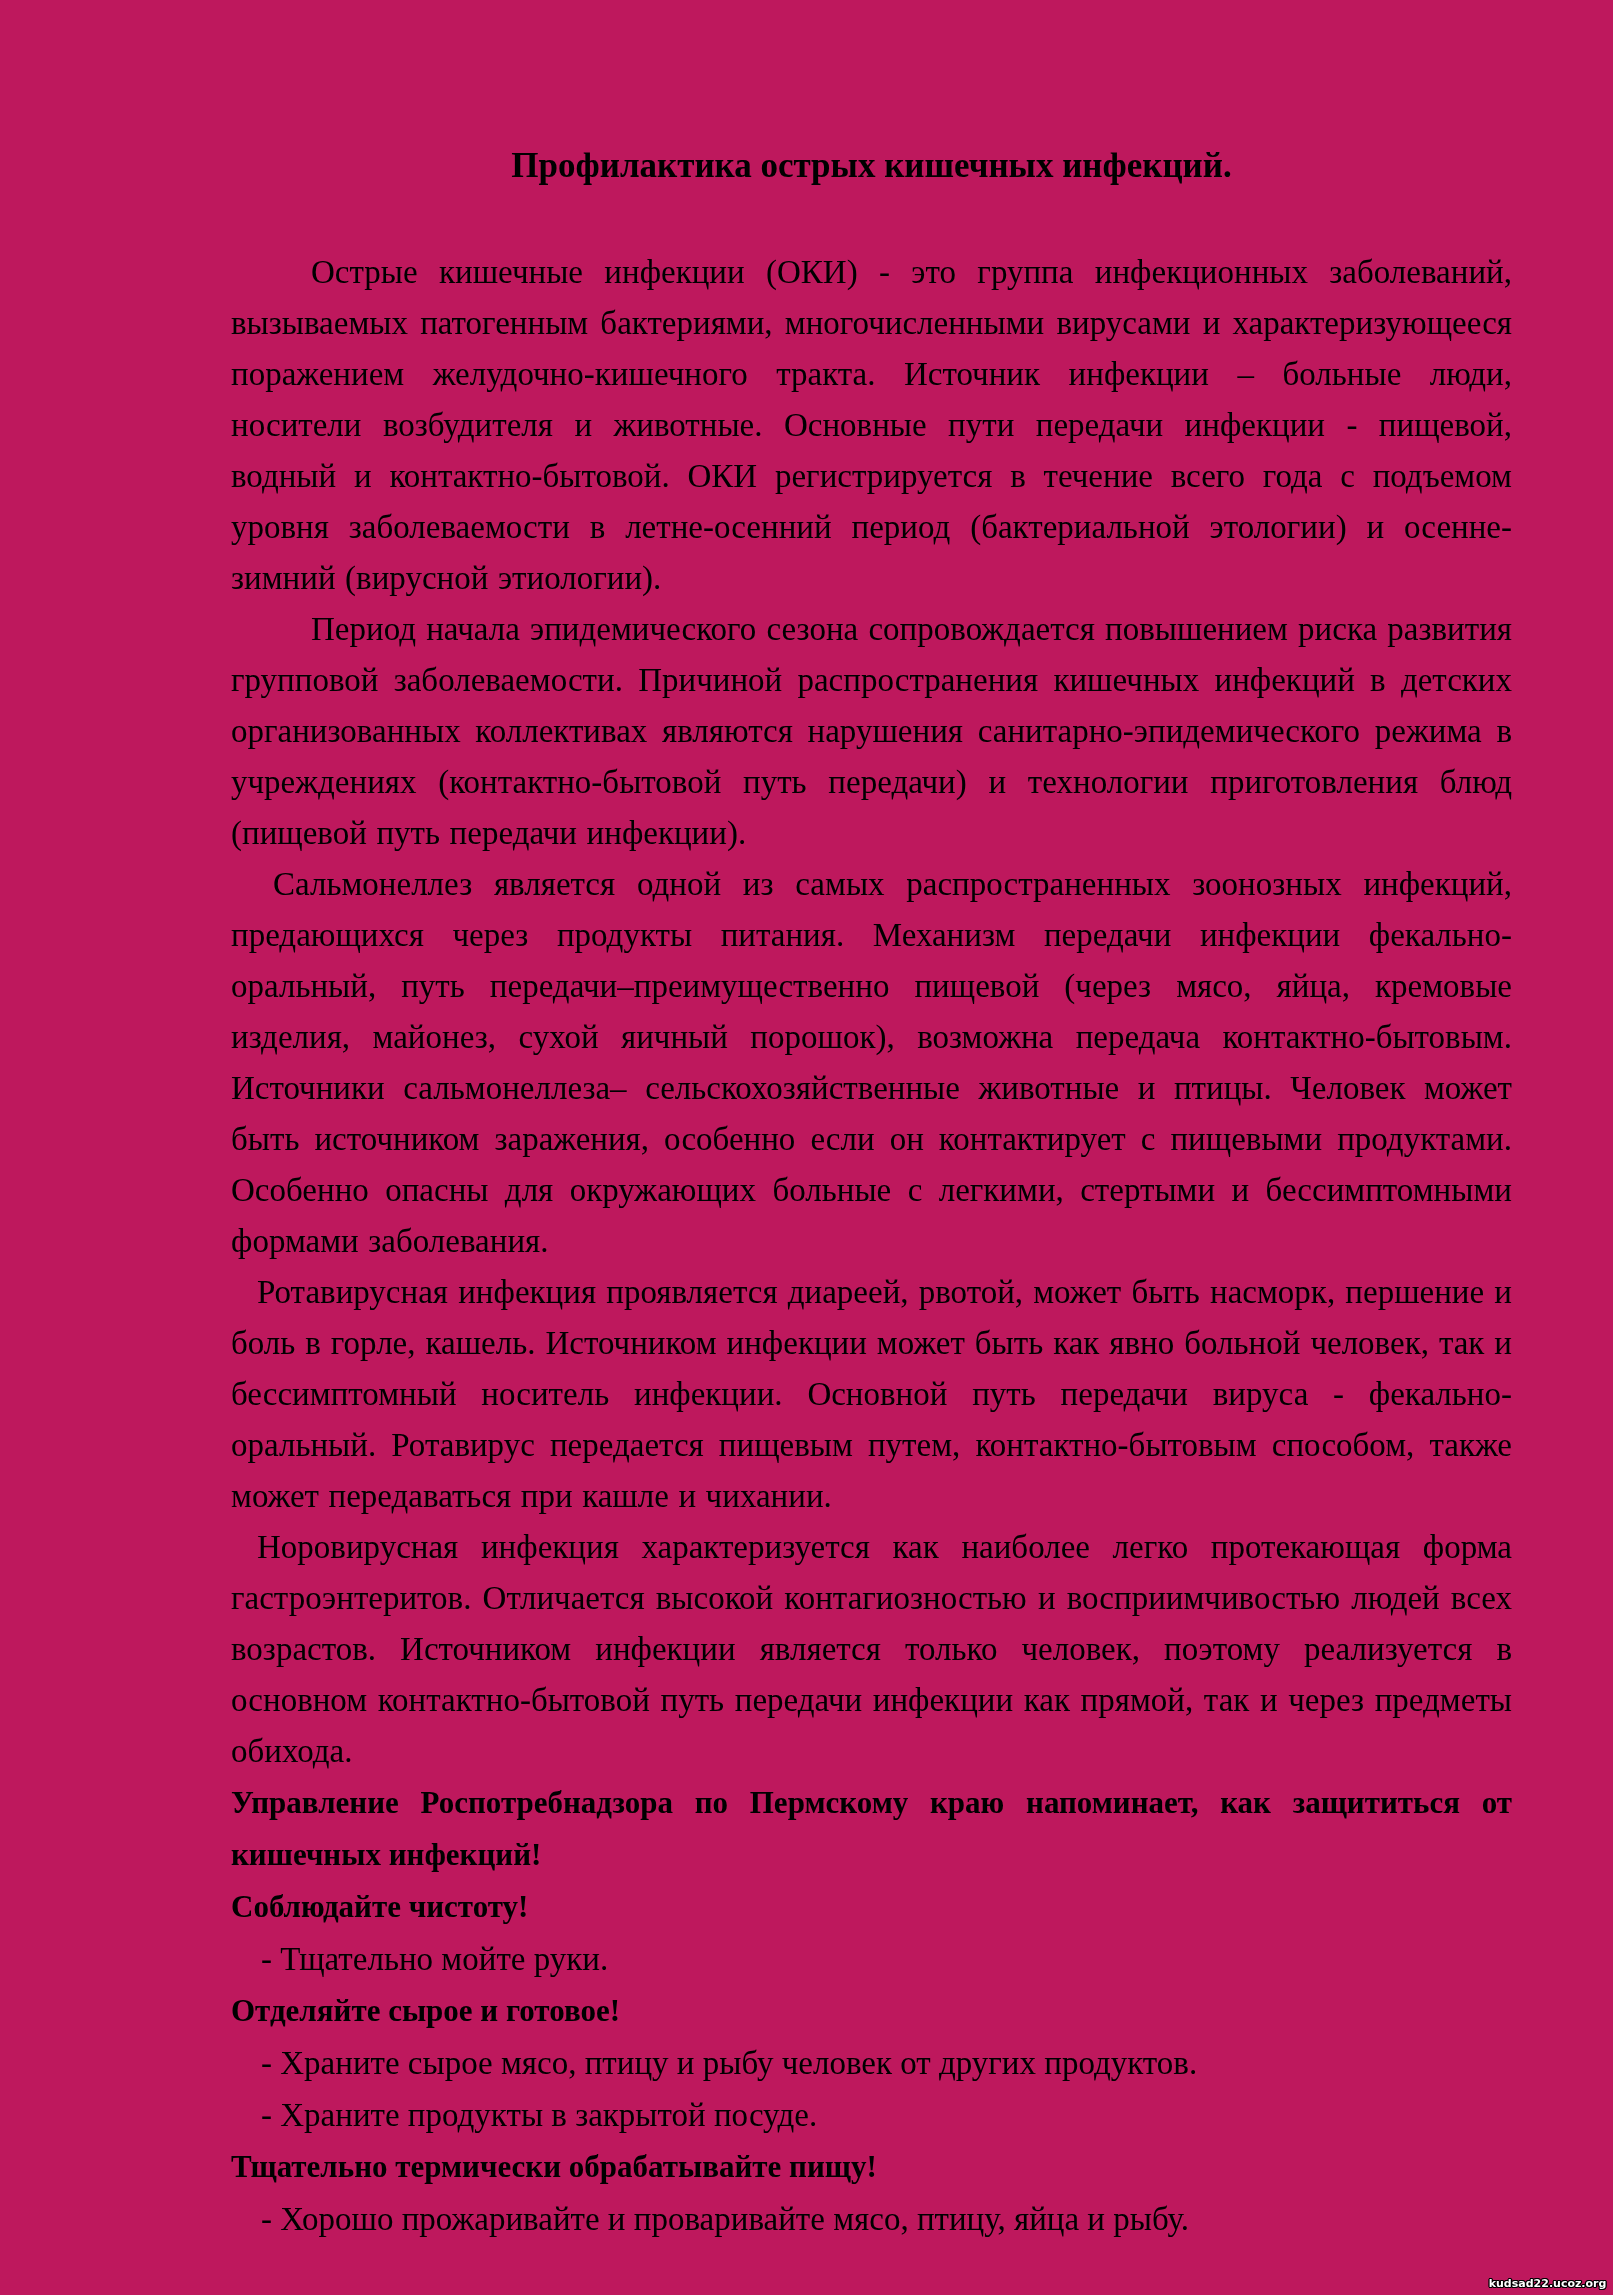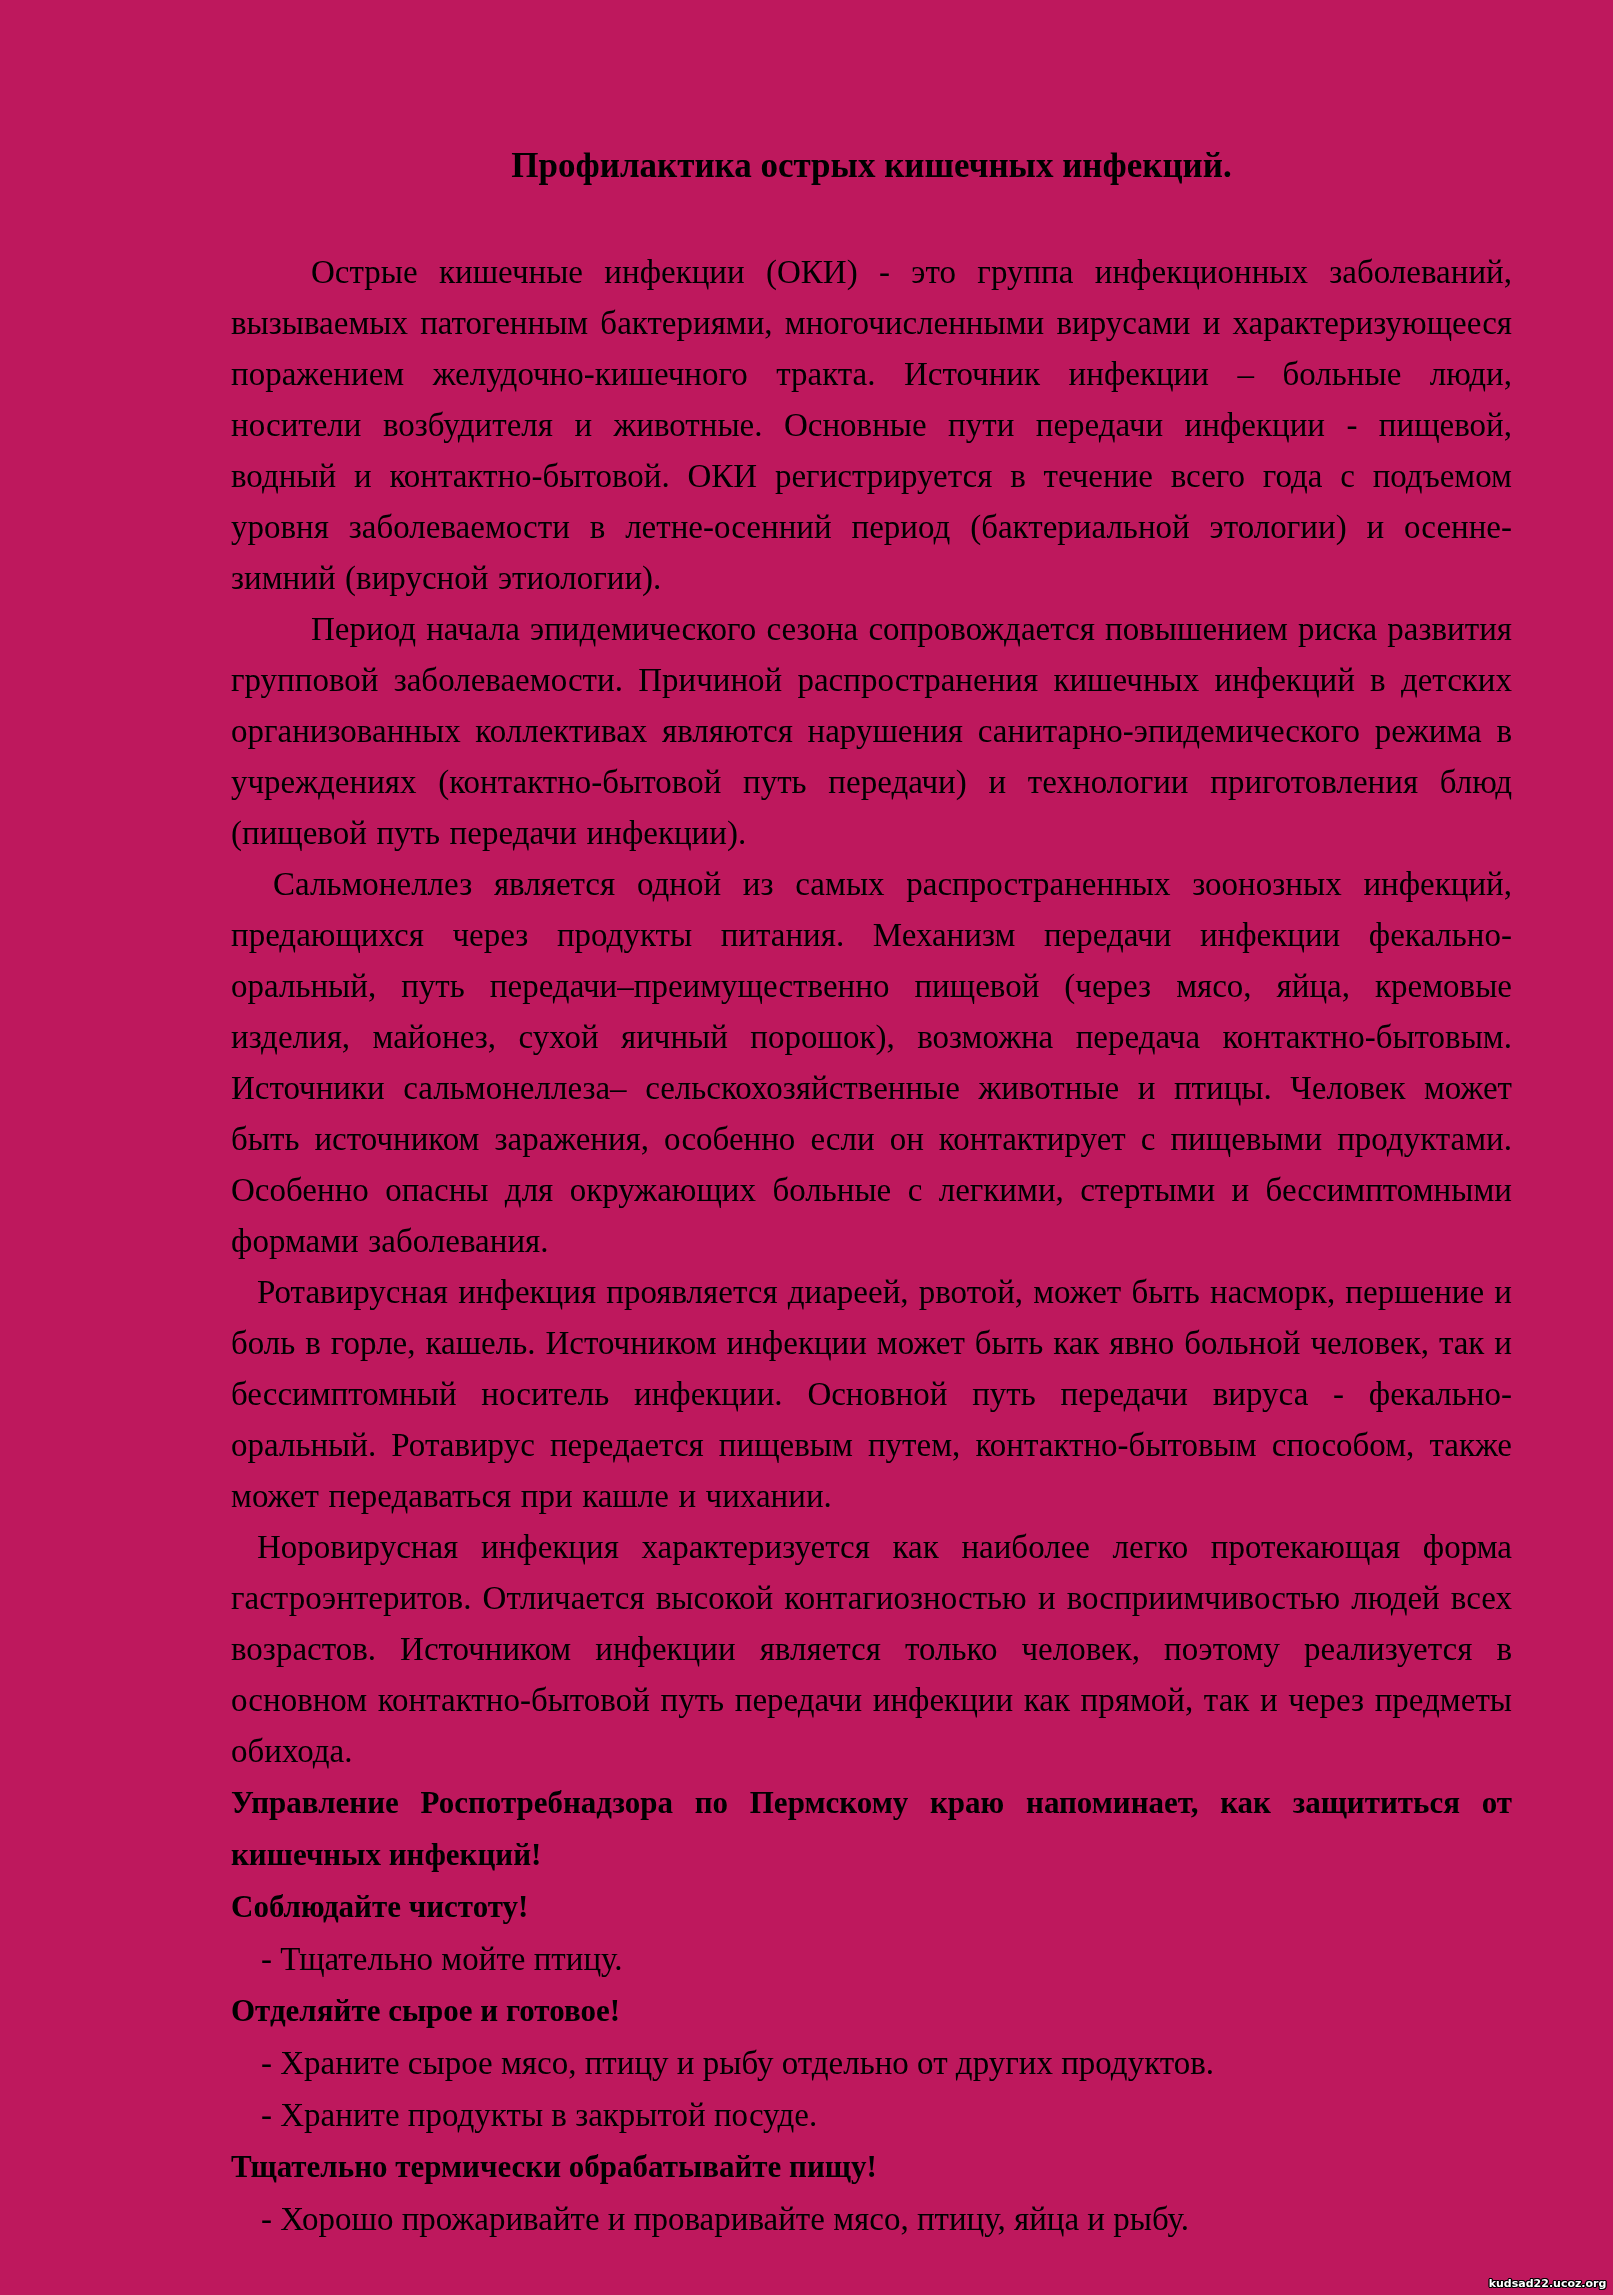--- a/index.html
+++ b/index.html
@@ -81,24 +81,24 @@
 
     <p class="para indent-sm">Сальмонеллез является одной из самых распространенных зоонозных инфекций, предающихся через продукты питания. Механизм передачи инфекции фекально-оральный, путь передачи–преимущественно пищевой (через мясо, яйца, кремовые изделия, майонез, сухой яичный порошок), возможна передача контактно-бытовым. Источники сальмонеллеза– сельскохозяйственные животные и птицы. Человек может быть источником заражения, особенно если он контактирует с пищевыми продуктами. Особенно опасны для окружающих больные с легкими, стертыми и бессимптомными формами заболевания.</p>
 
     <p class="para indent-xs">Ротавирусная инфекция проявляется диареей, рвотой, может быть насморк, першение и боль в горле, кашель. Источником инфекции может быть как явно больной  человек, так и бессимптомный носитель инфекции. Основной путь передачи вируса - фекально-оральный. Ротавирус передается пищевым путем, контактно-бытовым способом, также может передаваться  при кашле и чихании.</p>
 
     <p class="para indent-xs">Норовирусная инфекция характеризуется как наиболее легко протекающая форма гастроэнтеритов.  Отличается высокой контагиозностью и восприимчивостью людей всех возрастов.   Источником инфекции является только человек, поэтому  реализуется в основном контактно-бытовой путь передачи инфекции как прямой, так и через предметы обихода.</p>
 
     <p class="bold-head">Управление Роспотребнадзора по Пермскому краю напоминает, как защититься от кишечных инфекций!</p>
 
     <p class="bold-head">Соблюдайте чистоту!</p>
-    <p class="list-item">- Тщательно мойте птицу.</p>
+    <p class="list-item">- Тщательно мойте руки.</p>
 
     <p class="bold-head">Отделяйте сырое и готовое!</p>
-    <p class="list-item">- Храните сырое мясо, птицу и рыбу отдельно от других продуктов.</p>
+    <p class="list-item">- Храните сырое мясо, птицу и рыбу человек от других продуктов.</p>
     <p class="list-item">- Храните продукты в закрытой посуде.</p>
 
     <p class="bold-head">Тщательно термически обрабатывайте пищу!</p>
     <p class="list-item">- Хорошо прожаривайте и проваривайте мясо, птицу, яйца и рыбу.</p>
 
   </div>
 
   <div class="watermark">kudsad22.ucoz.org</div>
 </div>
 

